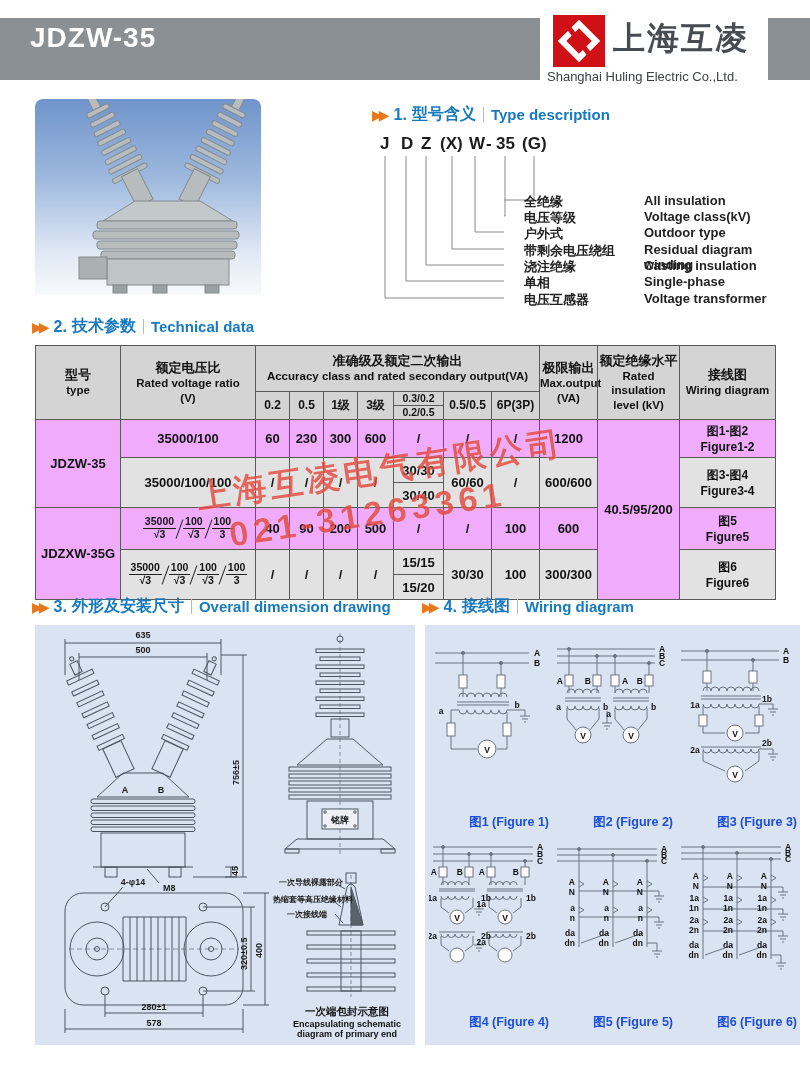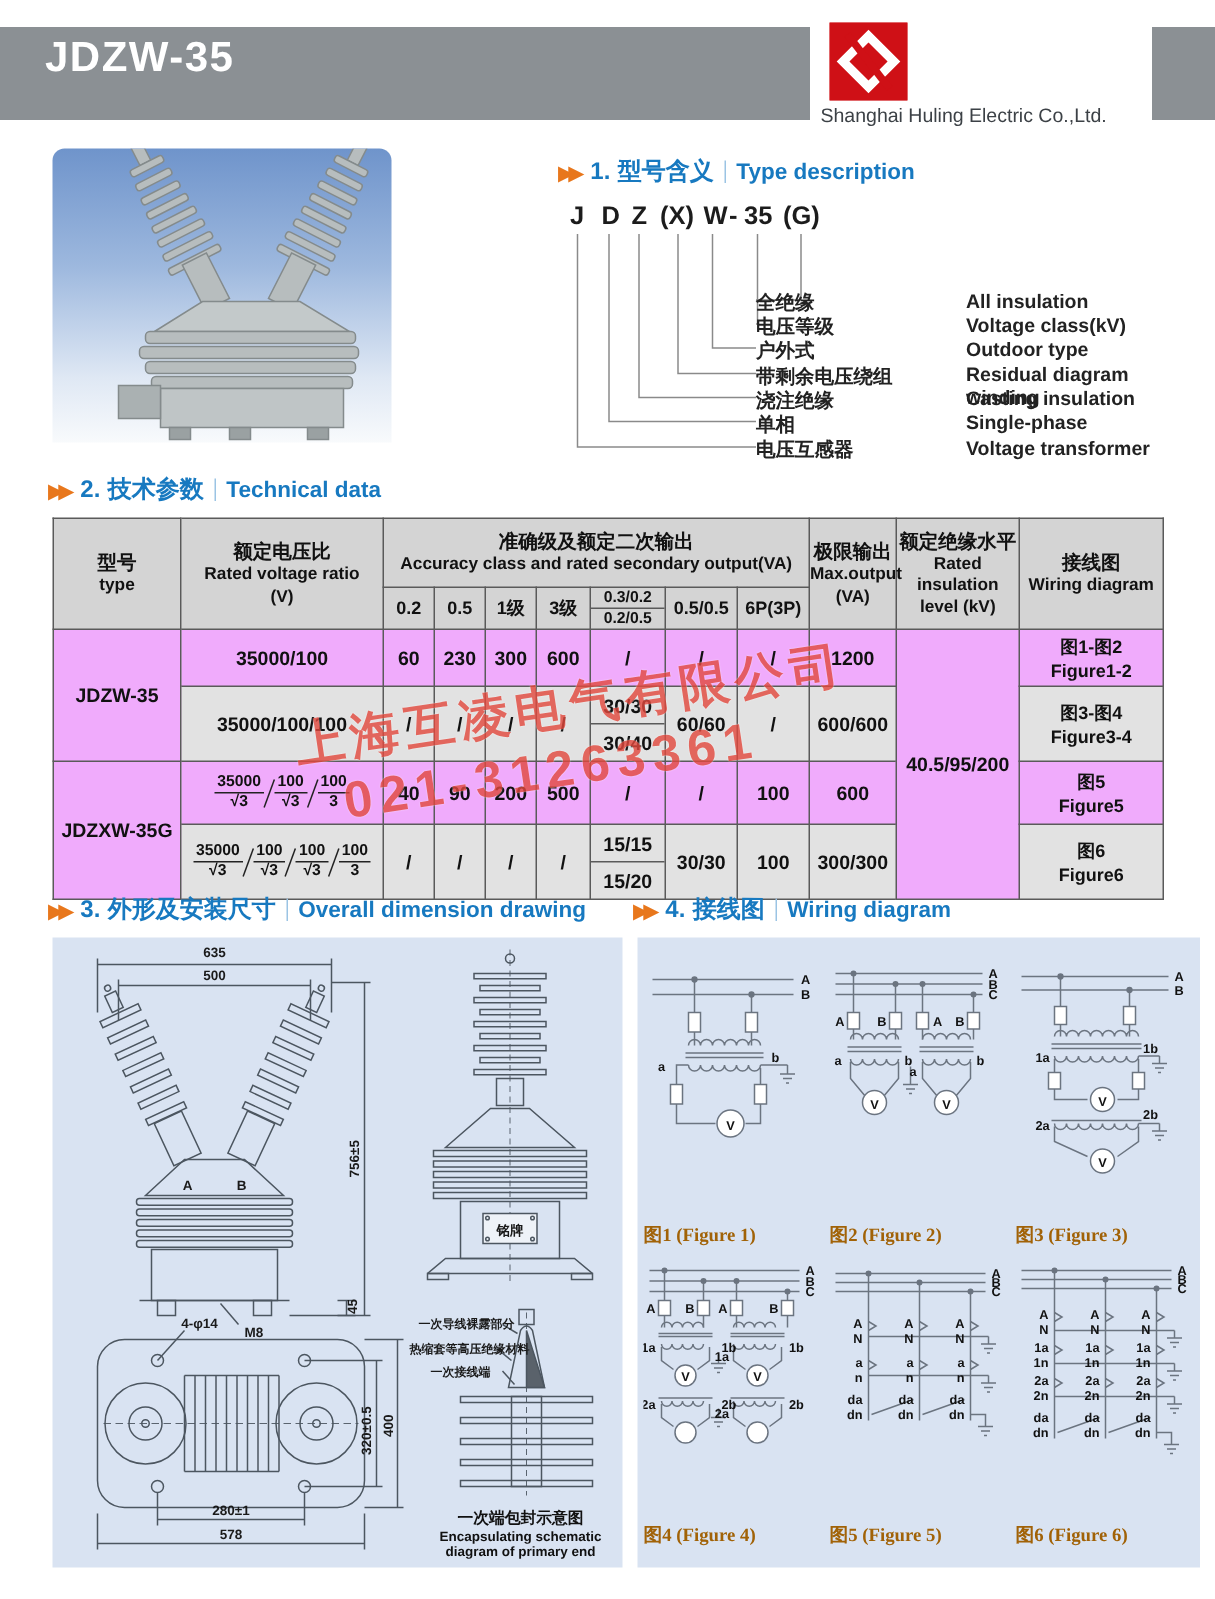--- a/index.html
+++ b/index.html
@@ -23,21 +23,21 @@
   .vbar{width:1px;height:15px;background:#9bc4e4;margin:0 7px;}
   .sec-en{color:#1779c0;font-weight:bold;font-size:15px;}
 
   
   .photo{position:absolute;left:35px;top:99px;width:226px;height:196px;border-radius:8px 8px 0 0;
          background:linear-gradient(180deg,#6f94cb 0%,#9db8de 40%,#dfe8f4 78%,#f8fafc 100%);overflow:hidden;}
 
   
   .td-wrap{position:absolute;left:372px;top:104px;width:432px;height:215px;}
   .code-ltr{position:absolute;top:30px;font-size:17px;font-weight:bold;color:#1c1c1c;}
-  .td-row-cn{position:absolute;left:132px;font-size:13px;font-weight:bold;color:#222;}
+  .td-row-cn{position:absolute;left:152px;font-size:13px;font-weight:bold;color:#222;}
   .td-row-en{position:absolute;left:272px;font-size:13px;font-weight:bold;color:#222;}
 
   
   table.tech{position:absolute;left:35px;top:345px;border-collapse:collapse;table-layout:fixed;width:740px;}
   table.tech td{border:1px solid #5a5a5a;text-align:center;vertical-align:middle;color:#111;padding:0;}
   .hcell{background:#d4d4d4;font-size:12px;font-weight:bold;line-height:1.25;}
   .hcn{font-size:13px;font-weight:bold;}
   .hen{font-size:11.5px;font-weight:bold;}
   .bcell{font-size:13px;font-weight:bold;background:#f0abfc;}
   .shade{background:#e2e2e2;}
@@ -57,37 +57,38 @@
   
   .panel{position:absolute;top:625px;height:420px;background:#d9e3f2;}
   .panel-left{left:35px;width:380px;}
   .panel-right{left:425px;width:375px;}
   svg text{font-family:"Liberation Sans",sans-serif;}
   .dimtxt{font-size:9px;font-weight:bold;fill:#1a1a1a;}
   .cjk-s{font-size:8px;fill:#1a1a1a;font-weight:bold;}
   .figlbl{font-size:8.5px;font-weight:bold;fill:#111;}
 
   .wfig{position:absolute;width:120px;}
-  .wcap{text-align:left;font-size:12.5px;font-weight:bold;color:#a16207;margin-top:1px;font-family:Liberation Serif, serif;}
+  .wcap{text-align:right;font-size:12.5px;font-weight:bold;color:#1d4ed8;margin-top:1px;}
 </style>
 </head>
 <body>
 
 <div class="page">
 
   <div class="hdr-band"></div>
   <div class="logo-panel"></div>
   <div class="hdr-title">JDZW-35</div>
   <div class="logo-mark">
     <svg width="52" height="52" viewBox="0 0 52 52">
       <rect x="0" y="0" width="52" height="52" fill="#cf1016"></rect>
       <rect x="14" y="14" width="24" height="24" transform="rotate(45 26 26)" fill="none" stroke="#fff" stroke-width="6"></rect>
       <line x1="12" y1="8" x2="40" y2="44" stroke="#cf1016" stroke-width="5"></line>
     </svg>
   </div>
+  <div class="logo-cn">上海互凌</div>
   <div class="logo-en">Shanghai Huling Electric Co.,Ltd.</div>
 
   <div class="photo">
     <svg width="226" height="196" viewBox="0 0 226 196">
       <g stroke="#848b8c" stroke-width="1" fill="#b7bdbe">
 
         <g transform="translate(110,104) rotate(-27)">
           <rect x="-4" y="-120" width="8" height="14"></rect>
           <rect x="-12" y="-106" width="24" height="5" rx="2"></rect>
             <rect x="-13" y="-96" width="26" height="5" rx="2"></rect>

